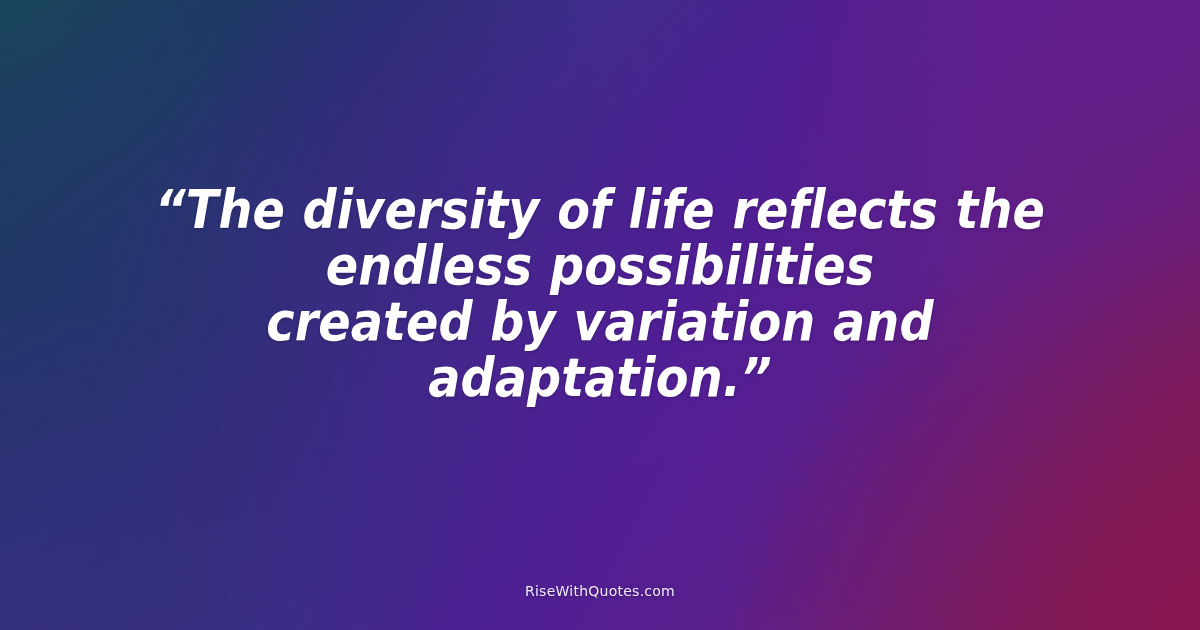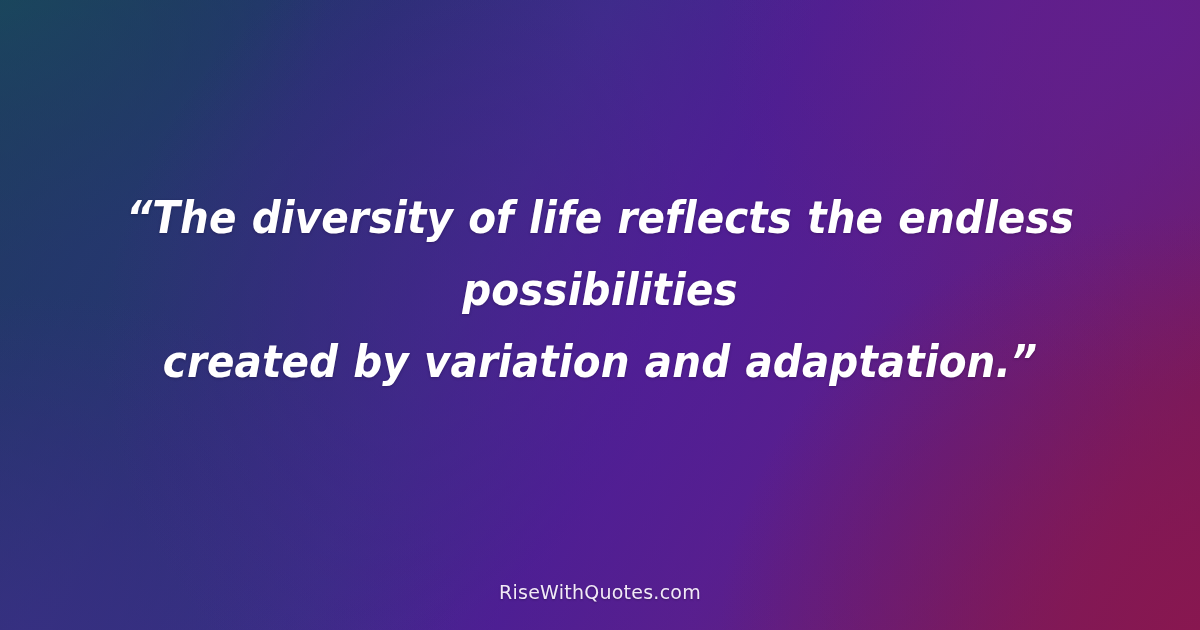--- a/index.html
+++ b/index.html
@@ -91,42 +91,42 @@
     top: 182px;
     padding: 0 108px;
     box-sizing: border-box;
     text-align: center;
   }
 
   .quote-text {
     margin: 0;
     color: #ffffff;
     font-family: "DejaVu Sans Condensed", "Liberation Sans Narrow", "Liberation Sans", sans-serif;
-    font-size: 45px;
+    font-size: 53px;
     font-style: italic;
     font-weight: bold;
-    line-height: 72px;
+    line-height: 56px;
     letter-spacing: 0.1px;
     word-spacing: 1px;
     text-shadow: 0 1px 3px rgba(20, 8, 40, 0.30);
     white-space: pre-line;
   }
 
   .footer {
     position: absolute;
     left: 0;
     right: 0;
     top: 581px;
     text-align: center;
   }
   .site-credit {
     display: inline-block;
     color: #f2eaf7;
     font-family: "DejaVu Sans", "Liberation Sans", sans-serif;
-    font-size: 19px;
+    font-size: 14px;
     font-weight: normal;
     font-style: normal;
     letter-spacing: 0.25px;
     text-shadow: 0 1px 2px rgba(20, 8, 40, 0.35);
   }
 </style>
 </head>
 <body>
 
 <div class="quote-card">

